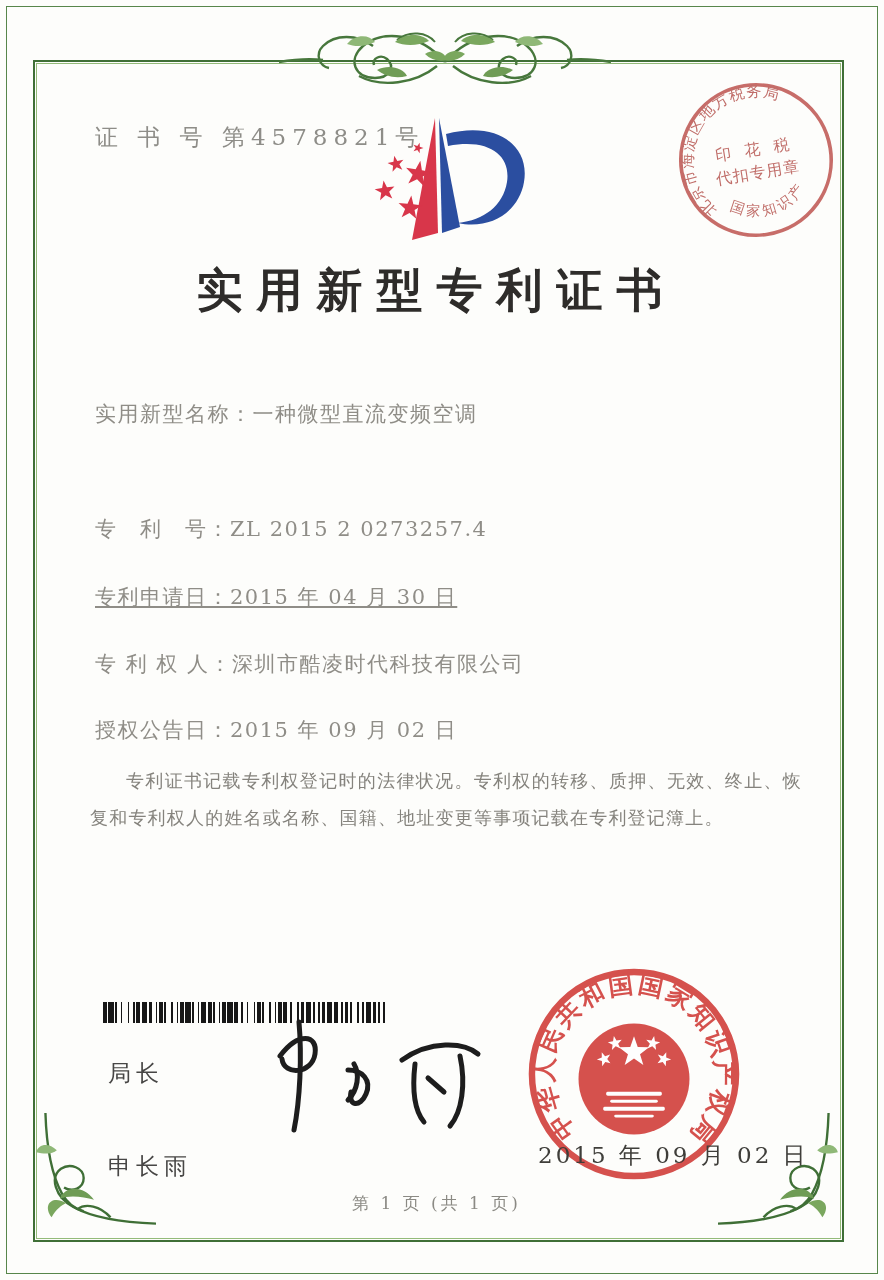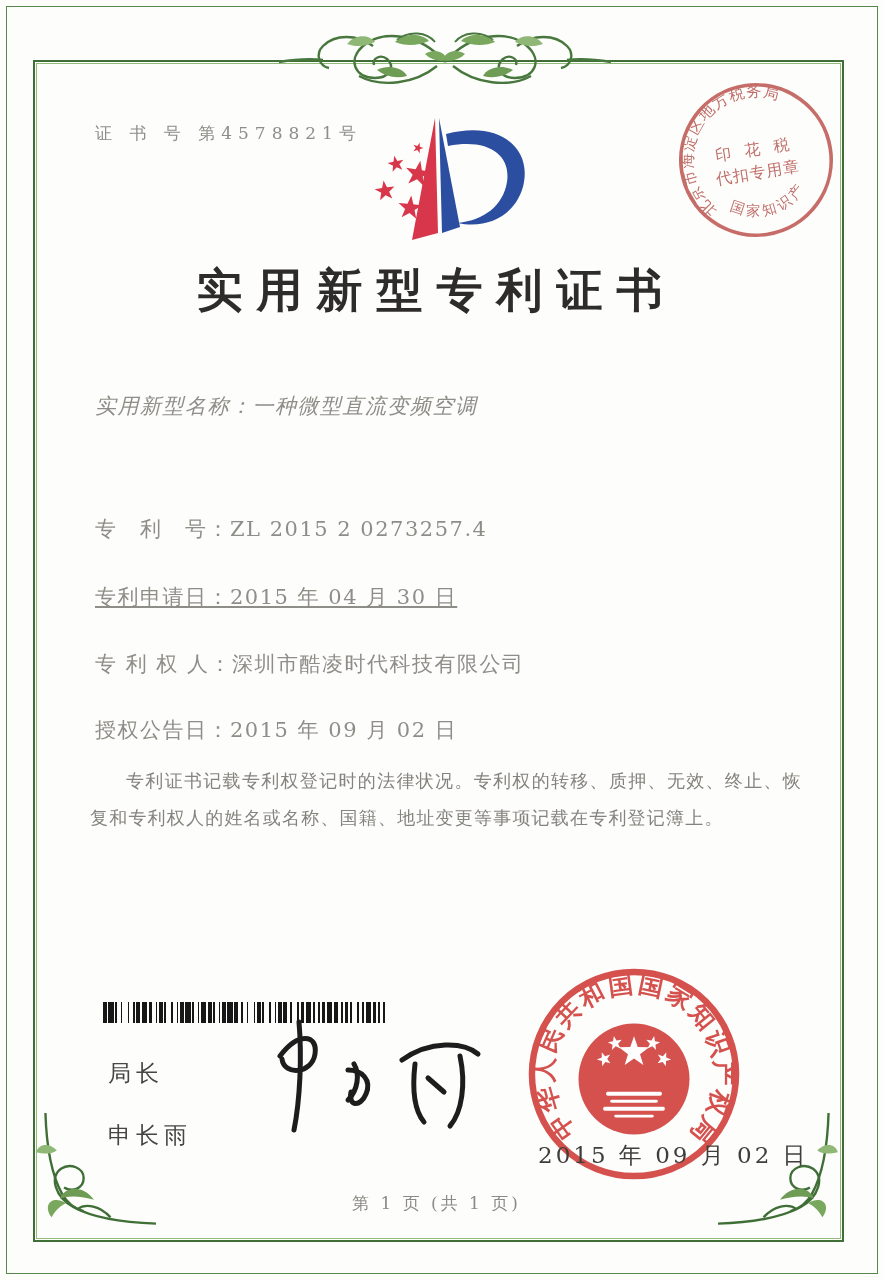--- a/index.html
+++ b/index.html
@@ -6,41 +6,41 @@
   body{width:884px;height:1280px;background:#fbfbf8;font-family:"DejaVu Serif","Liberation Serif",serif;}
   .page{position:relative;width:884px;height:1280px;overflow:hidden;background:#fdfdfb;}
   .abs{position:absolute;}
 
   
   .outer-rule{position:absolute;inset:6px;border:1.5px solid #57864a;}
   .frame{position:absolute;left:33px;top:60px;width:807px;height:1178px;border:2.5px solid #3f6f36;}
   .frame-in{position:absolute;inset:1px;border:1px solid #93bb79;}
 
   
-  .cert-no{left:95px;top:122px;font-size:17px;letter-spacing:6px;color:#8e8d88;}
+  .cert-no{left:95px;top:122px;font-size:23px;letter-spacing:6px;color:#8e8d88;}
   .title{left:33px;right:44px;top:260px;text-align:center;font-size:46px;font-weight:600;letter-spacing:14px;color:#2e2c2a;}
 
   
   .field{left:95px;width:710px;font-size:21px;color:#8f8d87;letter-spacing:1.5px;white-space:nowrap;}
   .field .lab{color:#8f8d87;}
-  .f0{top:392px;font-style:italic;} .f1{top:449px;} .f2{top:515px;} .f3{top:583px;text-decoration:underline;} .f4{top:650px;} .f5{top:716px;}
+  .f0{top:400px;} .f1{top:449px;} .f2{top:515px;} .f3{top:583px;text-decoration:underline;} .f4{top:650px;} .f5{top:716px;}
 
   
   .body-text{left:90px;width:712px;top:762px;font-size:18px;line-height:2.06;color:#85837d;
              text-align:justify;letter-spacing:1.2px;}
   .body-text p{margin:0;text-indent:2em;}
 
   
   .barcode{left:103px;top:1002px;width:292px;height:21px;display:flex;overflow:hidden;}
   .barcode i{display:block;height:100%;flex:none;}
   .barcode i.bar{background:#171717;}
 
   
   .officer-title{left:108px;top:1058px;font-size:23px;letter-spacing:5px;color:#474645;font-family:"DejaVu Sans","Liberation Sans",sans-serif;}
-  .officer-name{left:108px;top:1120px;font-size:23px;letter-spacing:5px;color:#474645;font-family:"DejaVu Sans","Liberation Sans",sans-serif;}
+  .officer-name{left:108px;top:1151px;font-size:23px;letter-spacing:5px;color:#474645;font-family:"DejaVu Sans","Liberation Sans",sans-serif;}
 
   .signature{left:252px;top:1012px;width:250px;height:130px;}
 
   
   .tax-stamp{left:666px;top:70px;width:180px;height:180px;transform:rotate(-9deg);opacity:.88;z-index:6;}
   .big-seal{left:525px;top:965px;width:218px;height:218px;opacity:.93;z-index:4;}
   .seal-date{left:538px;top:1140px;font-size:23px;letter-spacing:3px;color:#3f3e3a;z-index:5;}
 
   .footer{left:33px;right:44px;top:1192px;text-align:center;font-size:17px;letter-spacing:3px;color:#8b8a84;}
 

